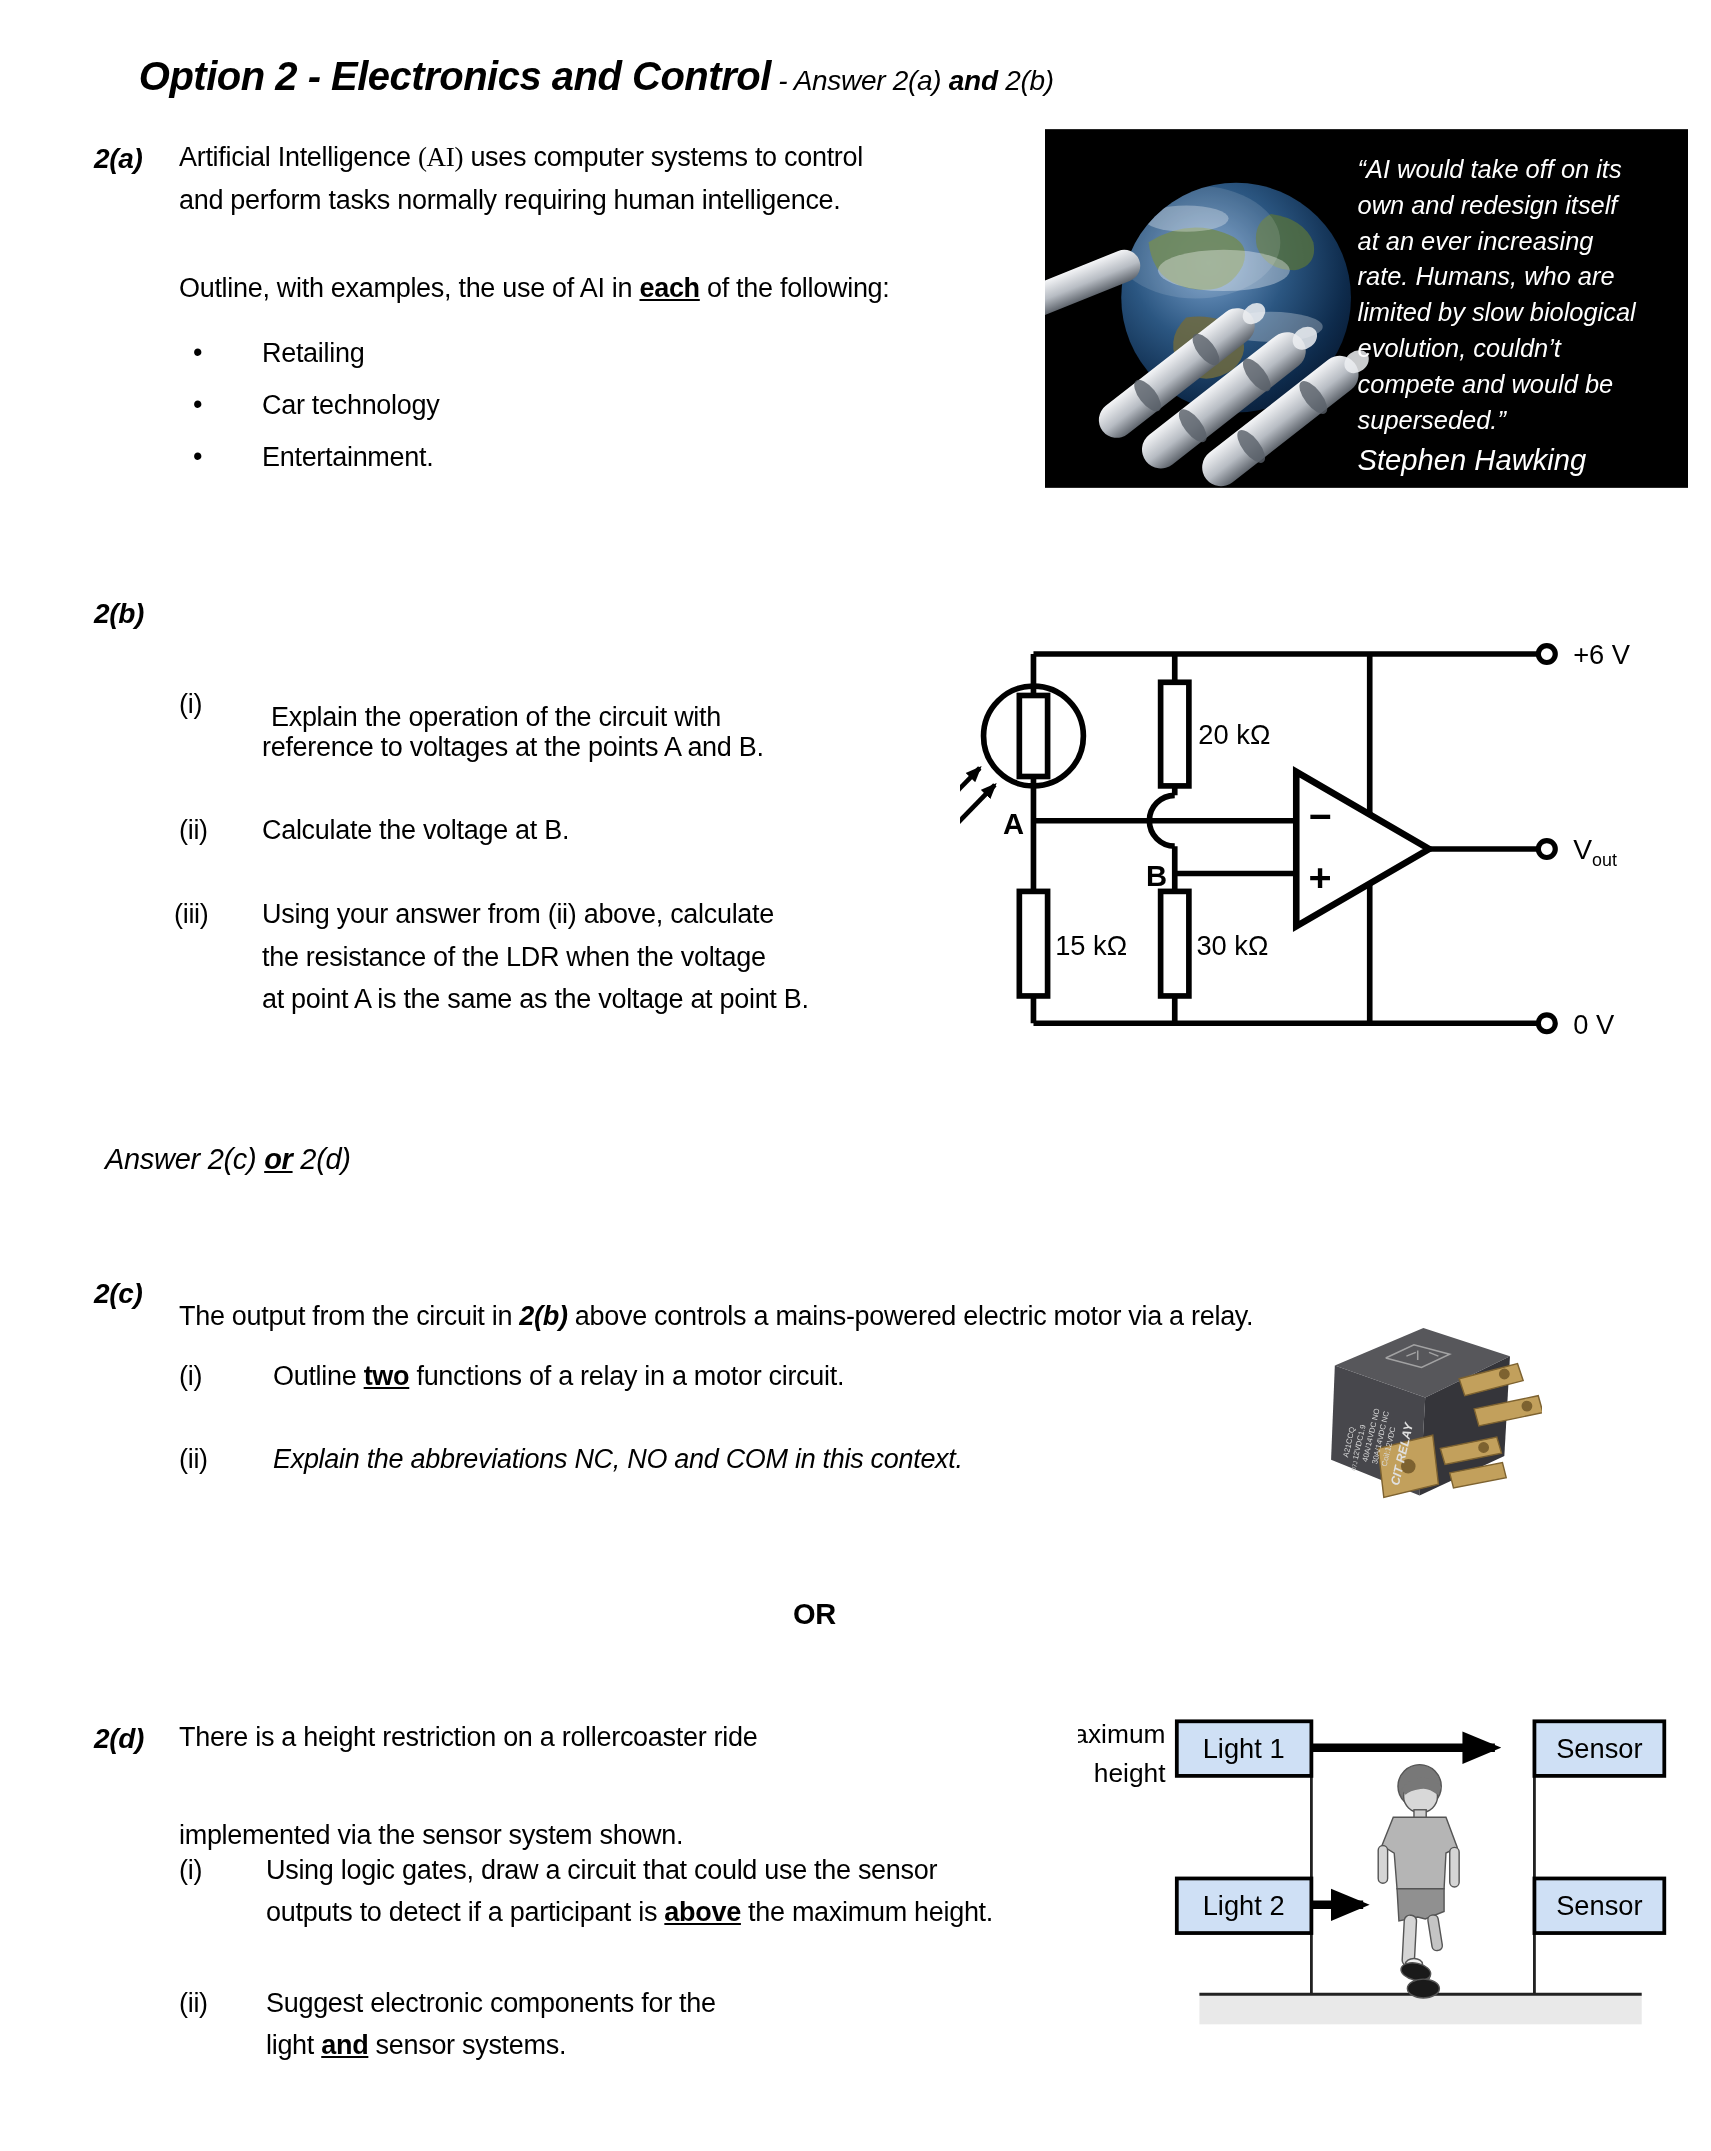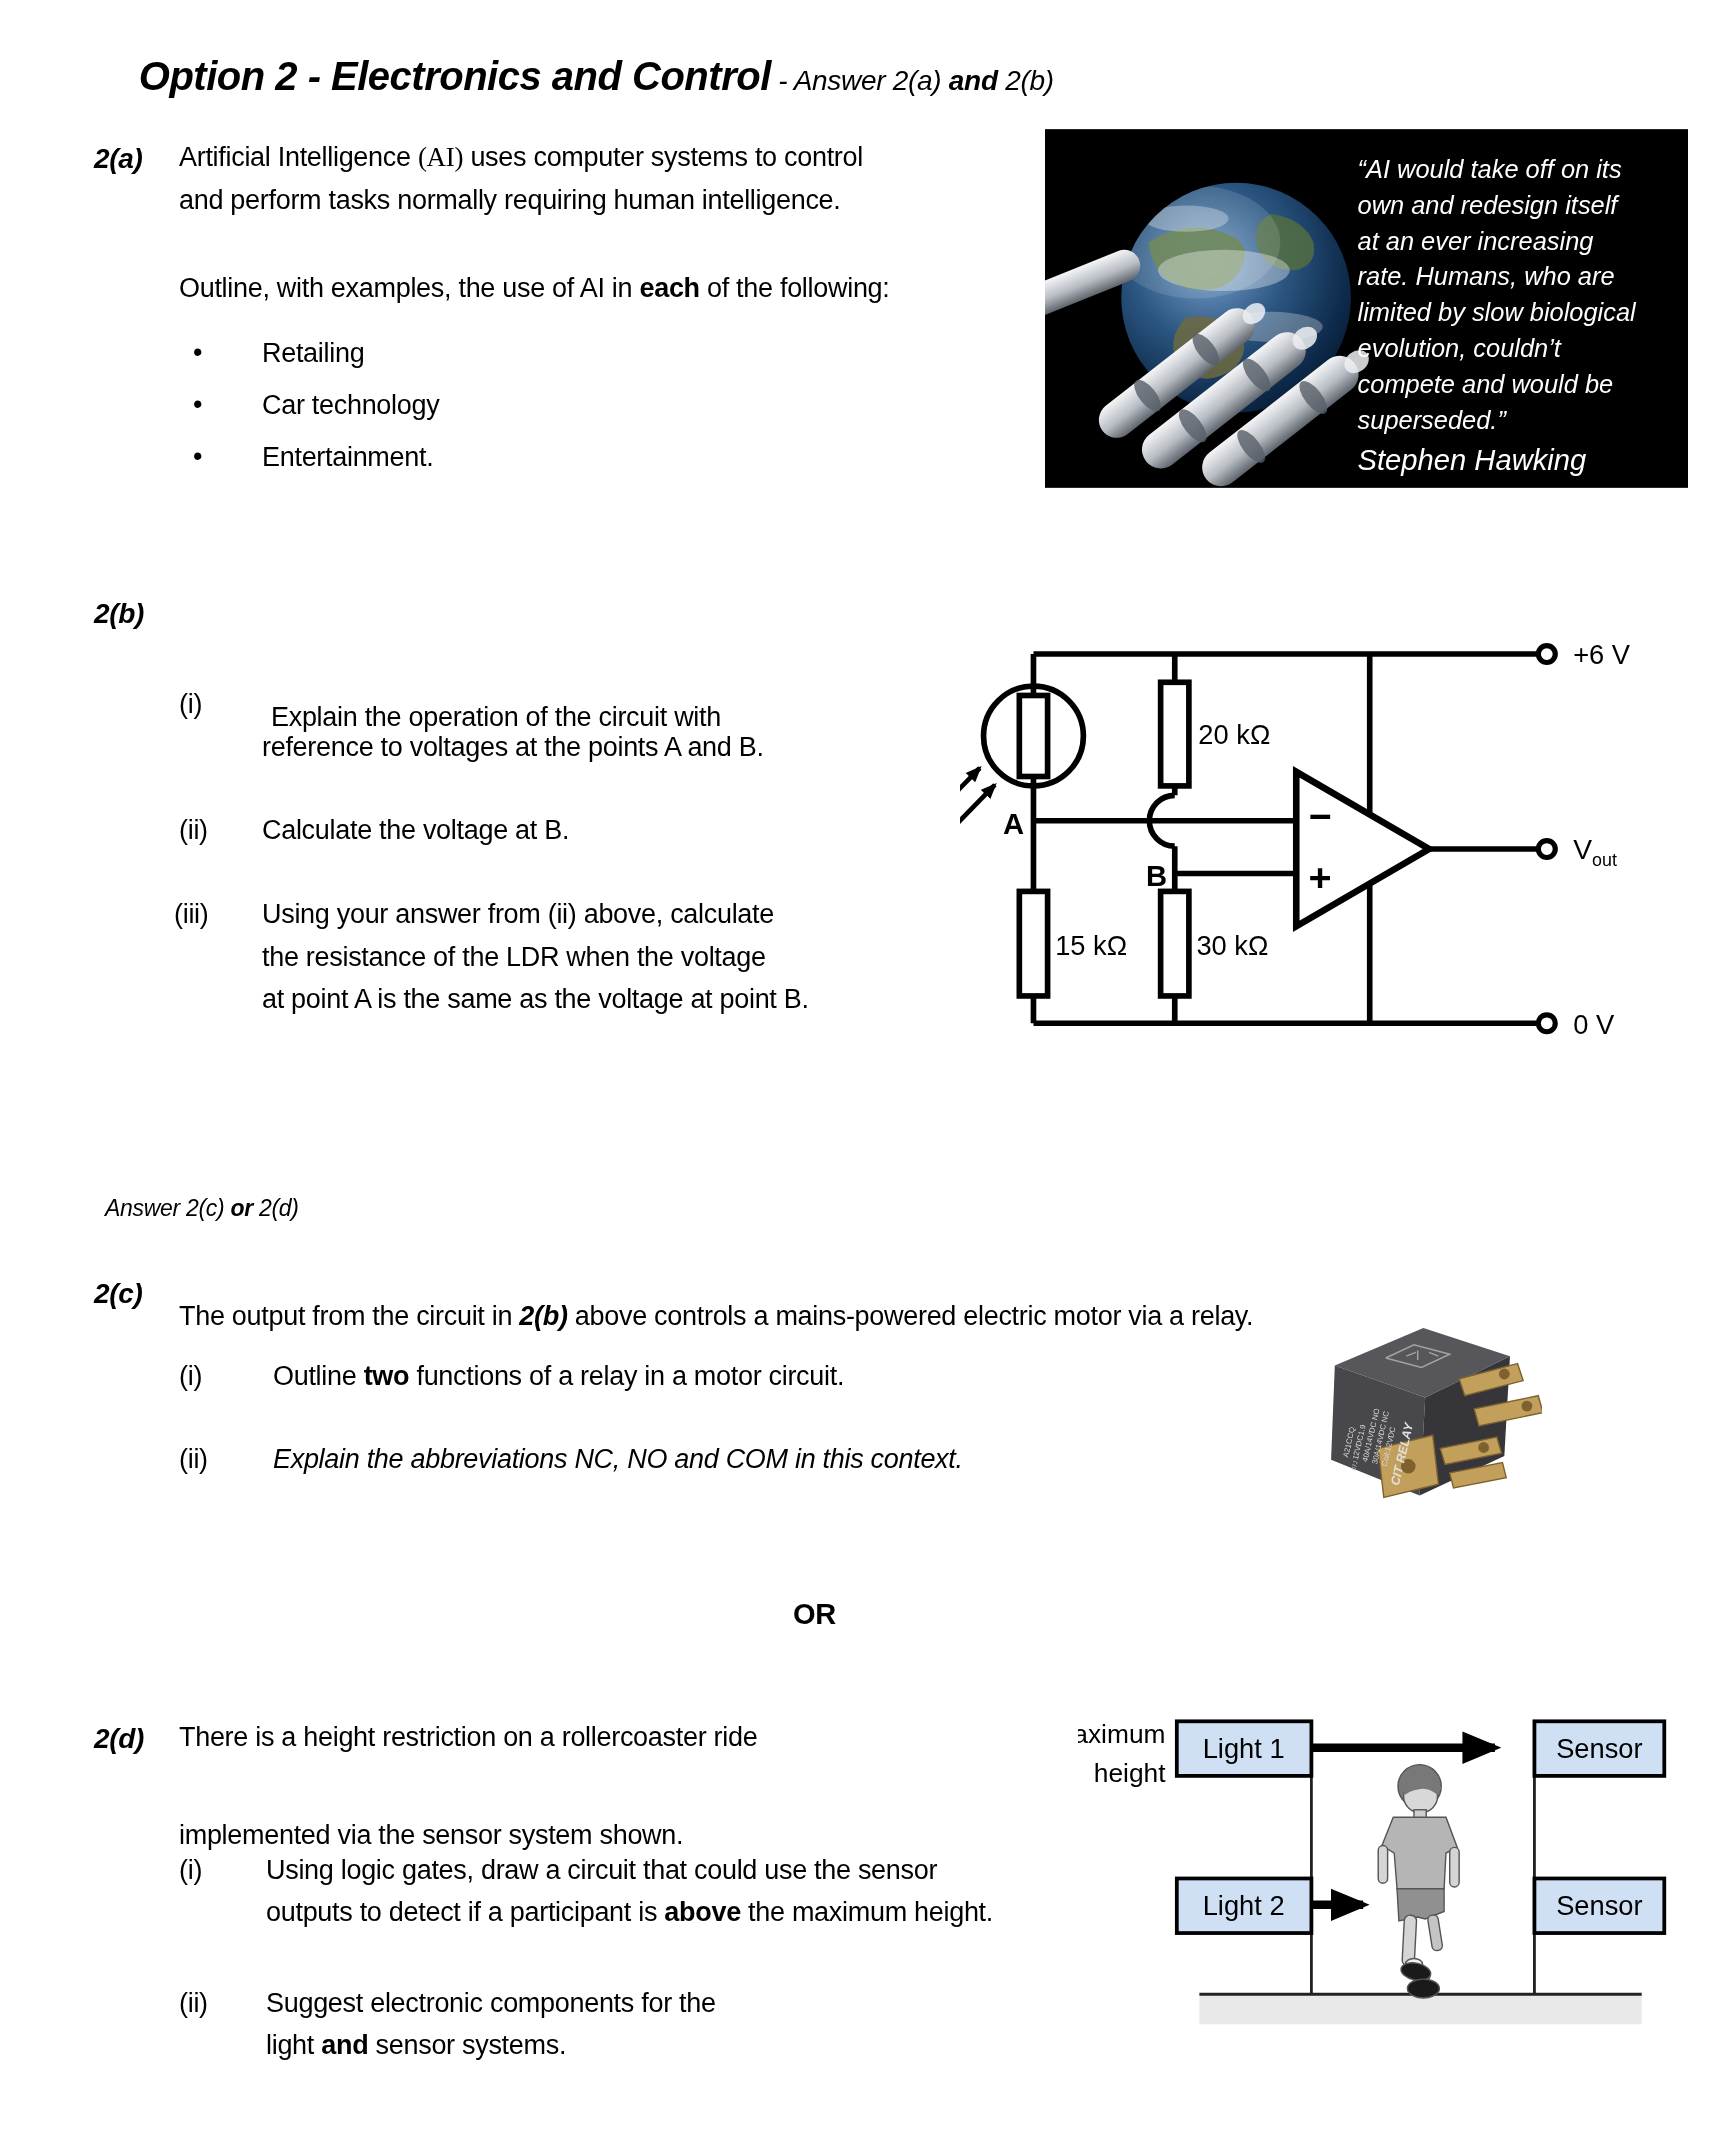--- a/index.html
+++ b/index.html
@@ -1,20 +1,20 @@
 <!DOCTYPE html>
 <html style="font-size:15px"><head>
 <meta charset="utf-8">
 <style>
   html,body{margin:0;padding:0;background:#888;}
   #page{position:relative;width:1712px;height:2152px;background:#ffffff;overflow:hidden;
         font-family:"Liberation Sans","DejaVu Sans",sans-serif;color:#000;}
   .t{position:absolute;white-space:pre;font-size:27px;line-height:1.25;letter-spacing:-0.3px;}
   .ql{font-weight:bold;font-style:italic;font-size:28px;}
-  .b{font-weight:bold;}
+  .b{font-weight:bold;text-decoration:underline;}
   .bi{font-weight:bold;font-style:italic;}
   .it{font-style:italic;}
   .serif{font-family:"Liberation Serif","DejaVu Serif",serif;}
   .titleMain{font-size:40px;font-weight:bold;font-style:italic;letter-spacing:-0.5px;}
   .titleSub{font-size:28px;font-style:italic;letter-spacing:-0.3px;}
   .orHead{font-size:29px;font-weight:bold;text-align:center;}
   .dot{position:absolute;font-size:27px;}
   svg{position:absolute;display:block;}
   svg text{font-family:"Liberation Sans","DejaVu Sans",sans-serif;}
 </style>
@@ -155,21 +155,21 @@
       <text x="1671" y="913" font-size="30"><tspan>V</tspan><tspan font-size="19" dy="7">out</tspan></text>
       <text x="1671" y="1098">0 V</text>
       <text x="1273" y="791">20 kΩ</text>
       <text x="1121" y="1014">15 kΩ</text>
       <text x="1271" y="1014">30 kΩ</text>
       <text x="1088" y="886" font-size="31" font-weight="bold" text-anchor="end">A</text>
       <text x="1240" y="941" font-size="31" font-weight="bold" text-anchor="end">B</text>
     </g>
   </svg>
 
-  <div class="t it" style="left:105px;top:1194px;font-size:23px;"><span>Answer 2(c) </span><span class="b">or</span><span> 2(d)</span></div>
+  <div class="t it" style="left:105px;top:1141px;font-size:29px;"><span>Answer 2(c) </span><span class="b">or</span><span> 2(d)</span></div>
 
   <div class="t ql" style="left:94px;top:1276px;">2(c)</div>
   <div class="t" style="left:179px;top:1276px;margin-top:24px;"><span>The output from the circuit in </span><span class="bi">2(b)</span><span> above controls a mains-powered electric motor via a relay.</span></div>
 
   <div class="t" style="left:179px;top:1360px;">(i)</div>
   <div class="t" style="left:273px;top:1360px;"><span>Outline </span><span class="b">two</span><span> functions of a relay in a motor circuit.</span></div>
 
   <div class="t" style="left:179px;top:1443px;">(ii)</div>
   <div class="t" style="left:273px;top:1443px;font-style:italic;">Explain the abbreviations NC, NO and COM in this context.</div>
 

